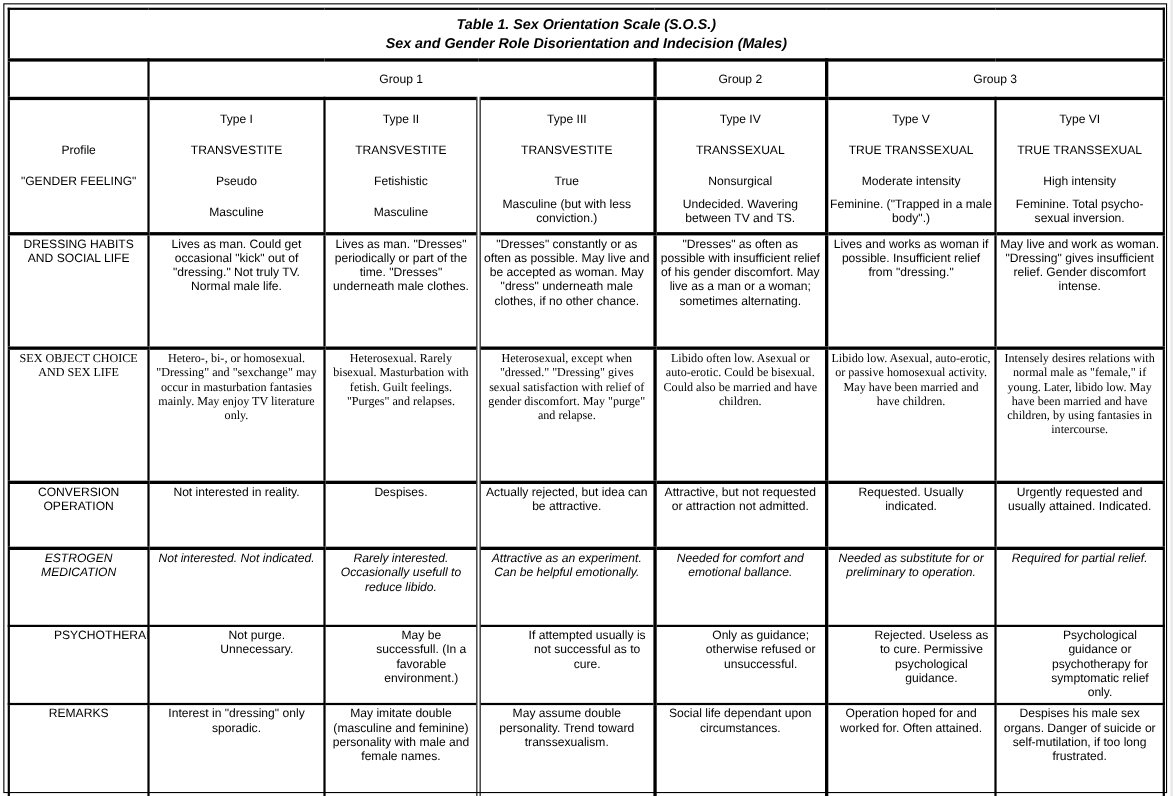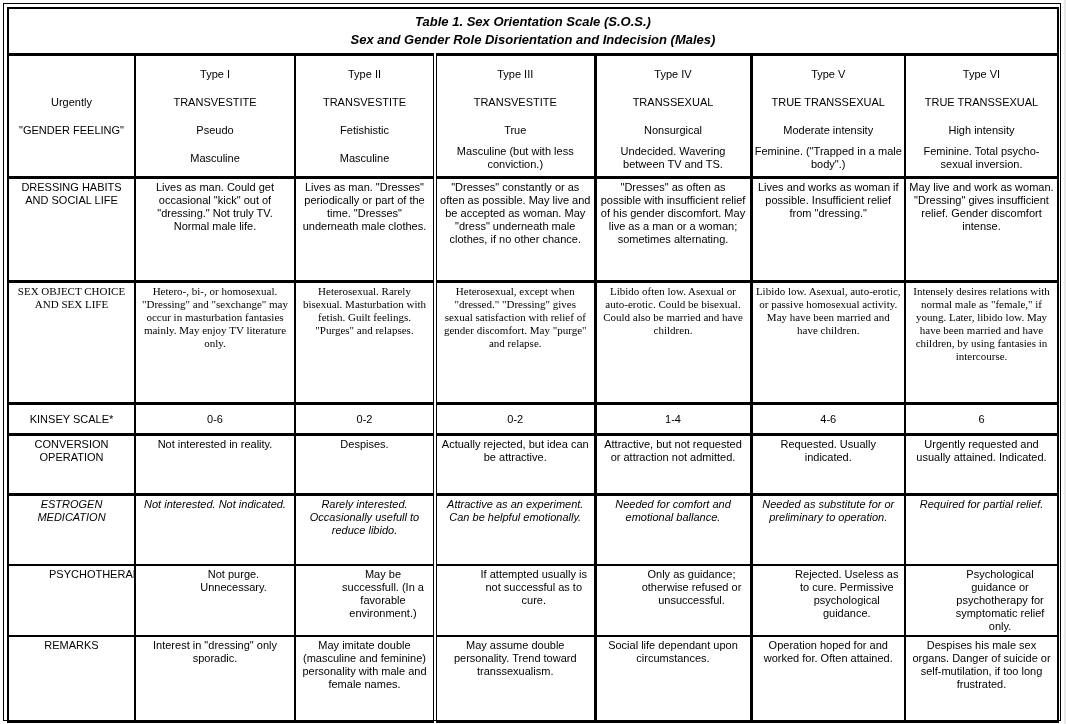--- a/index.html
+++ b/index.html
@@ -60,26 +60,32 @@
     </colgroup>
 
     <tbody>
         <tr class="r-title hb">
       <td colspan="7">
         <div class="title-line">Table 1. Sex Orientation Scale (S.O.S.)</div>
         <div class="title-line">Sex and Gender Role Disorientation and Indecision (Males)</div>
       </td>
     </tr>
 
+    <tr class="r-group hb">
+      <td></td>
+      <td colspan="3">Group 1</td>
+      <td class="g2">Group 2</td>
+      <td colspan="2" class="g3">Group 3</td>
+    </tr>
 
     <tr class="r-profile hb">
       <td>
         <div class="profile-grid">
           <div></div>
-          <div>Urgently</div>
+          <div>Profile</div>
           <div>"GENDER FEELING"</div>
           <div></div>
         </div>
       </td>
       <td>
         <div class="profile-grid">
           <div>Type I</div>
           <div>TRANSVESTITE</div>
           <div>Pseudo</div>
           <div>Masculine</div>
@@ -140,29 +146,20 @@
     <tr class="r-sexobj hb">
       <td class="row-label">SEX OBJECT CHOICE AND SEX LIFE</td>
       <td>Hetero-, bi-, or homosexual. "Dressing" and "sexchange" may occur in masturbation fantasies mainly. May enjoy TV literature only.</td>
       <td>Heterosexual. Rarely bisexual. Masturbation with fetish. Guilt feelings. "Purges" and relapses.</td>
       <td class="c3">Heterosexual, except when "dressed." "Dressing" gives sexual satisfaction with relief of gender discomfort. May "purge" and relapse.</td>
       <td class="g2">Libido often low. Asexual or auto-erotic. Could be bisexual. Could also be married and have children.</td>
       <td class="g3">Libido low. Asexual, auto-erotic, or passive homosexual activity. May have been married and have children.</td>
       <td>Intensely desires relations with normal male as "female," if young. Later, libido low. May have been married and have children, by using fantasies in intercourse.</td>
     </tr>
 
-    <tr class="r-kinsey hb">
-      <td class="row-label">KINSEY SCALE*</td>
-      <td>0-6</td>
-      <td>0-2</td>
-      <td class="c3">0-2</td>
-      <td class="g2">1-4</td>
-      <td class="g3">4-6</td>
-      <td>6</td>
-    </tr>
 
     <tr class="r-conversion hb">
       <td class="row-label">CONVERSION OPERATION</td>
       <td>Not interested in reality.</td>
       <td>Despises.</td>
       <td class="c3">Actually rejected, but idea can be attractive.</td>
       <td class="g2">Attractive, but not requested or attraction not admitted.</td>
       <td class="g3">Requested. Usually indicated.</td>
       <td>Urgently requested and usually attained. Indicated.</td>
     </tr>

